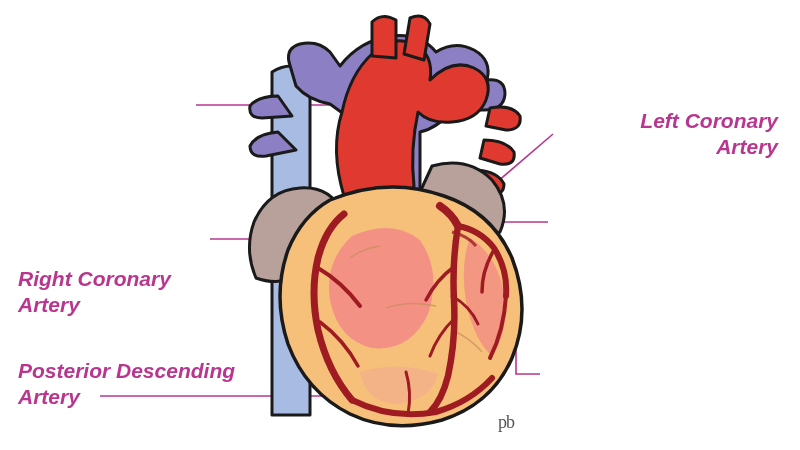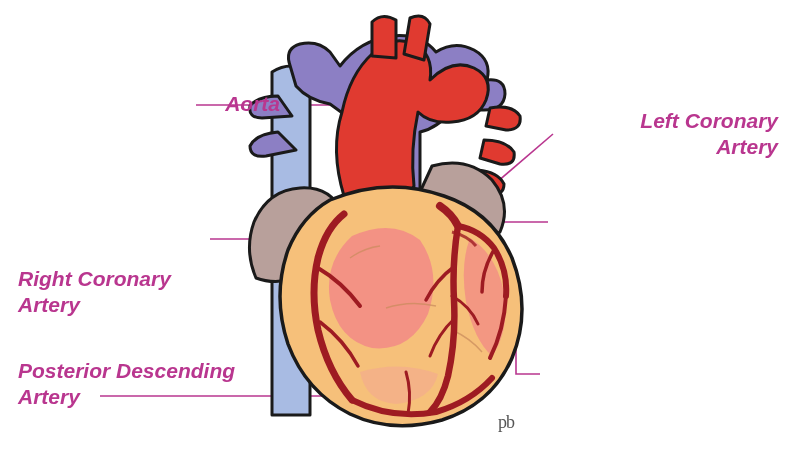--- a/index.html
+++ b/index.html
@@ -141,21 +141,20 @@
       <path d="M455 266 Q436 280 426 300" stroke-width="3.5"></path>
       <path d="M455 318 Q438 334 430 356" stroke-width="3"></path>
       <path d="M452 296 Q470 306 478 324" stroke-width="3"></path>
     </g>
 
     <g fill="none" stroke="#9e1b22" stroke-width="3" opacity="0.8">
       <path d="M452 232 Q468 236 476 246"></path>
     </g>
   </svg>
 
-  <div class="label right-align" id="label-aorta">Aorta</div>
 
   <div class="label" id="label-rca">Right Coronary
 Artery</div>
 
   <div class="label" id="label-pda">Posterior Descending
 Artery</div>
 
   <div class="label center-align" id="label-lca">Left Coronary
 Artery</div>
 

